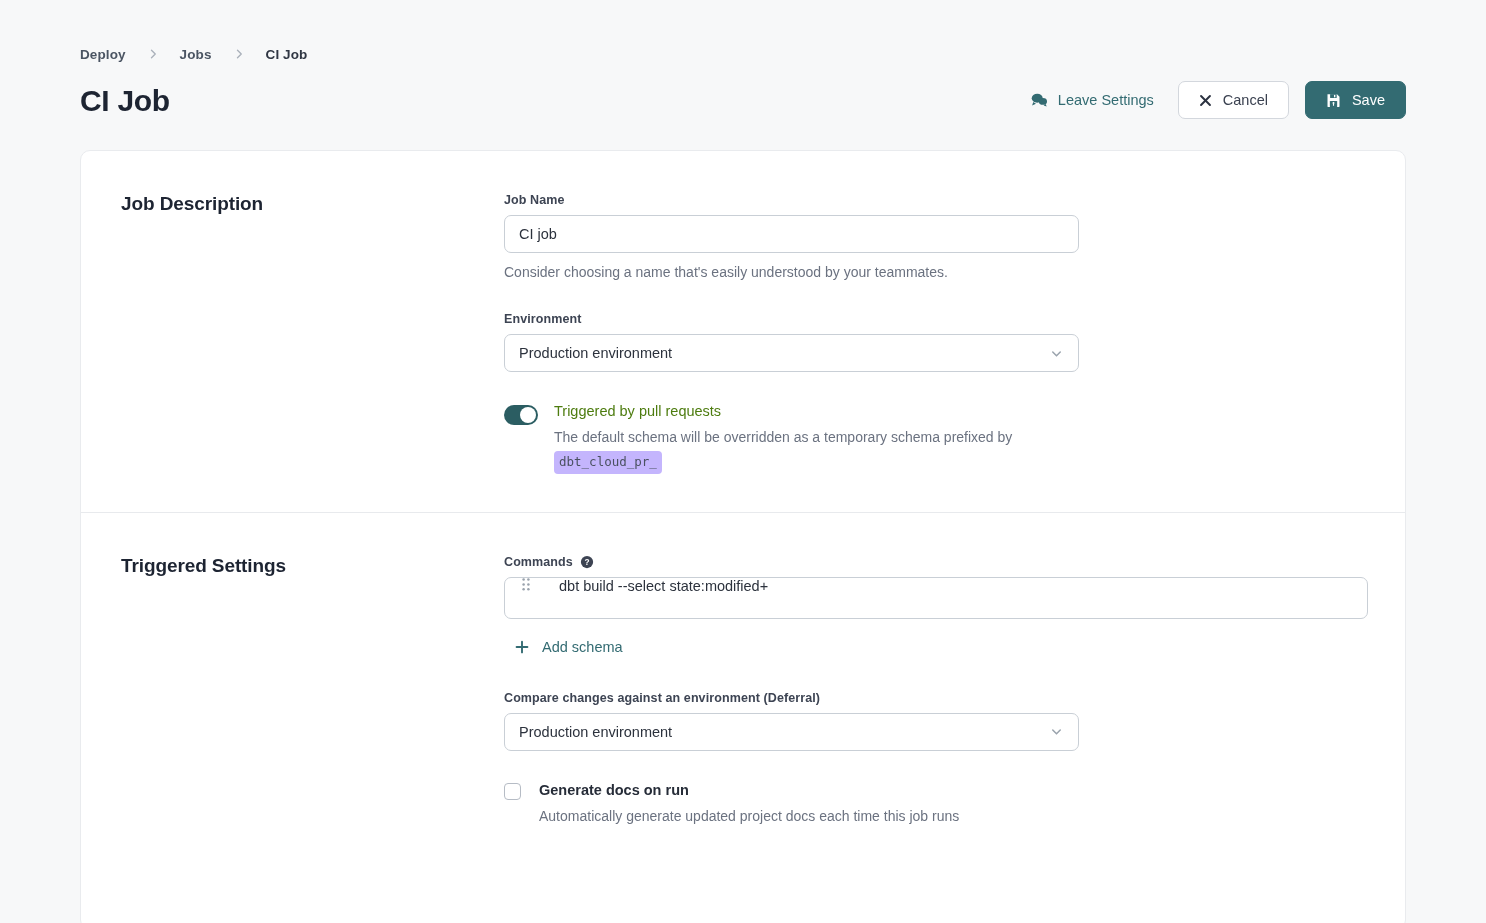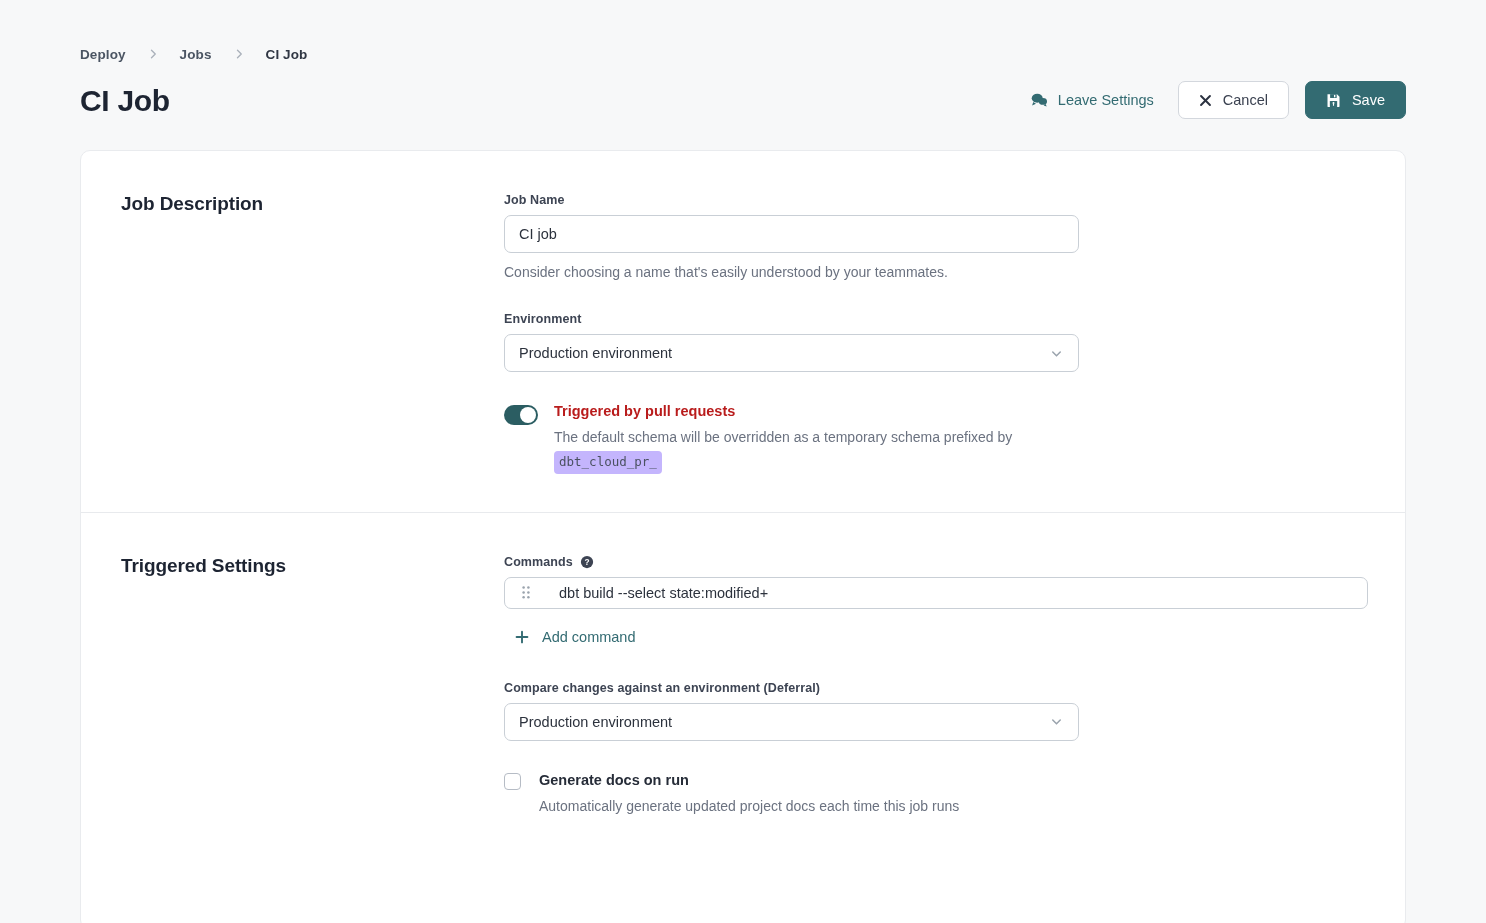--- a/index.html
+++ b/index.html
@@ -208,22 +208,22 @@
     top: 2px;
     left: 16px;
     width: 16px;
     height: 16px;
     border-radius: 50%;
     background: #ffffff;
   }
   .toggle-text { padding-top: 0px; }
   .toggle-title {
     font-size: 14.5px;
-    font-weight: 700;
-    color: #b91c1c;
+    font-weight: 400;
+    color: #4d7c0f;
     line-height: 1.3;
   }
   .toggle-desc {
     font-size: 14px;
     color: #6b7280;
     margin-top: 6px;
     line-height: 1.5;
     max-width: 520px;
   }
   .code-chip {
@@ -233,24 +233,24 @@
     background: #c4b5fd;
     border-radius: 4px;
     padding: 2px 5px;
     color: #4a5160;
     margin-top: 3px;
   }
 
   
   .command-row {
     display: flex;
-    align-items: center;
+    align-items: flex-start;
     gap: 0;
     width: 864px;
-    height: 32px;
+    height: 42px;
     border: 1px solid #c9cfd6;
     border-radius: 7px;
     background: #ffffff;
     padding: 0 14px;
   }
   .grip {
     flex: 0 0 auto;
     width: 14px;
     display: flex;
     justify-content: center;
@@ -450,21 +450,21 @@
             <span class="command-text">dbt build --select state:modified+</span>
           </div>
 
           <button class="add-command">
             <span style="display:flex">
               <svg width="16" height="16" viewBox="0 0 16 16" fill="none" stroke="currentColor" stroke-width="1.9" stroke-linecap="round">
                   <line x1="8" y1="2.6" x2="8" y2="13.4"></line>
                   <line x1="2.6" y1="8" x2="13.4" y2="8"></line>
                 </svg>
             </span>
-            <span>Add command</span>
+            <span>Add schema</span>
           </button>
         </div>
 
         <div class="field" style="margin-top:32px">
           <div class="field-label">Compare changes against an environment (Deferral)</div>
           <div class="select">
             <span>Production environment</span>
             <span class="chev">
               <svg width="15" height="15" viewBox="0 0 16 16" fill="none" stroke="currentColor" stroke-width="1.6" stroke-linecap="round" stroke-linejoin="round">
                   <polyline points="4,6.5 8,10.5 12,6.5"></polyline>

